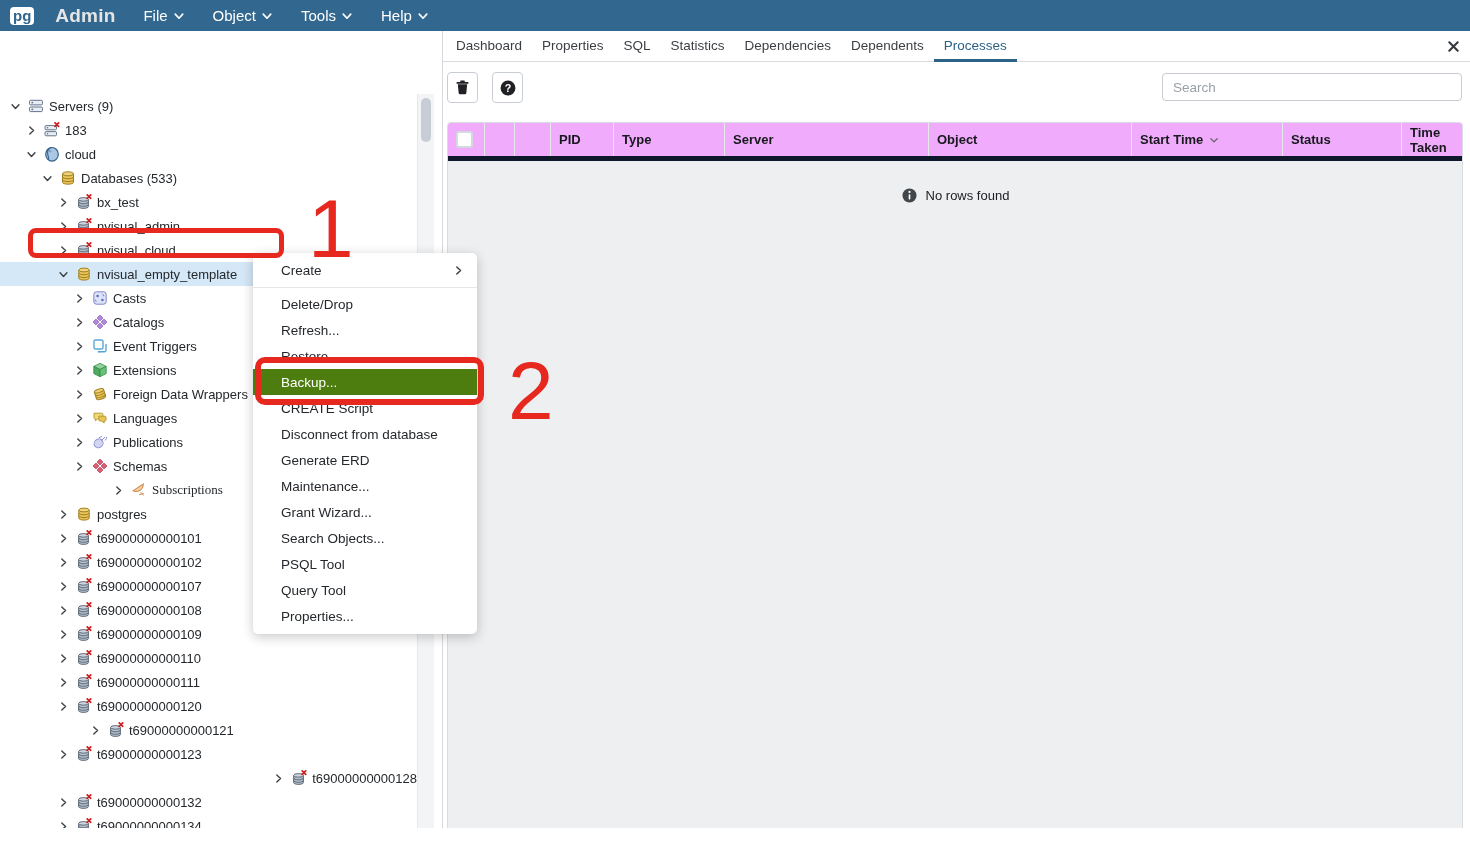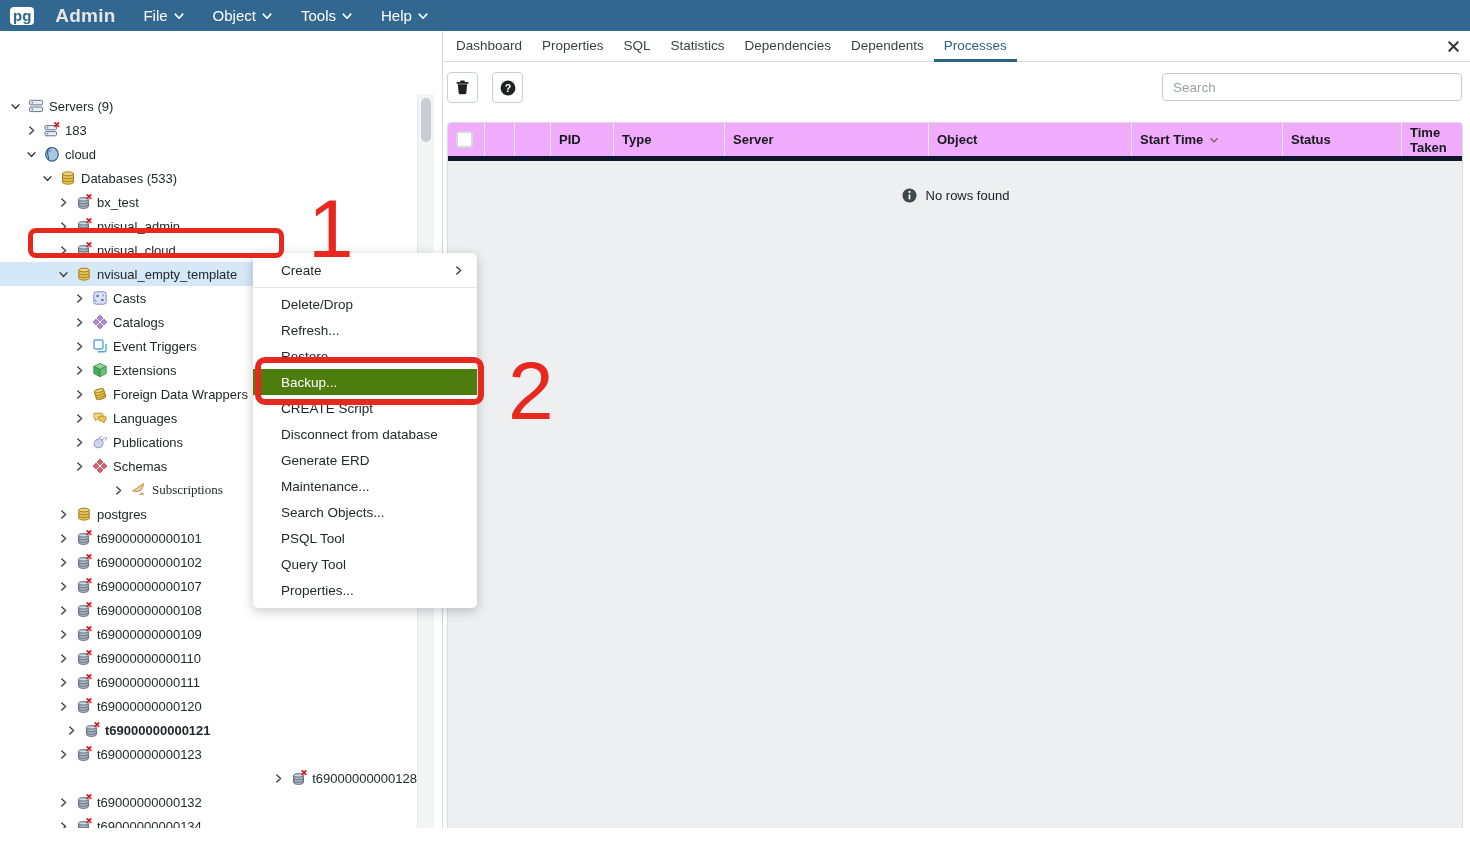--- a/index.html
+++ b/index.html
@@ -605,21 +605,21 @@
           <span class="ic">
             <svg width="16" height="16" viewBox="0 0 16 16">
               <path d="M2.6 5.4v7.2c0 1 2.2 1.8 4.9 1.8s4.9-.8 4.9-1.8V5.4" fill="#b3bdc9" stroke="#5f6b7a"></path>
               <ellipse cx="7.5" cy="5.4" rx="4.9" ry="1.8" fill="#cdd5de" stroke="#5f6b7a"></ellipse>
               <path d="M2.6 8c0 1 2.2 1.8 4.9 1.8S12.4 9 12.4 8M2.6 10.5c0 1 2.2 1.8 4.9 1.8s4.9-.8 4.9-1.8" fill="none" stroke="#5f6b7a"></path>
               <path d="M11.2 .9l3.5 3.5M14.7 .9l-3.5 3.5" stroke="#cf1b1b" stroke-width="1.7" stroke-linecap="round"></path>
             </svg>
           </span>
           <span>t69000000000120</span>
         </div>
-        <div class="tree-row" style="padding-left: 64px; font-weight: bold;">
+        <div class="tree-row" style="padding-left: 88px;">
           <span class="chv">
             <svg width="11" height="11" viewBox="0 0 16 16">
               <path d="M5.5 3 11 8l-5.5 5" stroke="#3c4043" stroke-width="2" stroke-linecap="round" stroke-linejoin="round" fill="none"></path>
             </svg>
           </span>
           <span class="ic">
             <svg width="16" height="16" viewBox="0 0 16 16">
               <path d="M2.6 5.4v7.2c0 1 2.2 1.8 4.9 1.8s4.9-.8 4.9-1.8V5.4" fill="#b3bdc9" stroke="#5f6b7a"></path>
               <ellipse cx="7.5" cy="5.4" rx="4.9" ry="1.8" fill="#cdd5de" stroke="#5f6b7a"></ellipse>
               <path d="M2.6 8c0 1 2.2 1.8 4.9 1.8S12.4 9 12.4 8M2.6 10.5c0 1 2.2 1.8 4.9 1.8s4.9-.8 4.9-1.8" fill="none" stroke="#5f6b7a"></path>
@@ -812,20 +812,23 @@
       <div class="ctx-item">
         <span>Disconnect from database</span>
       </div>
       <div class="ctx-item">
         <span>Generate ERD</span>
       </div>
       <div class="ctx-item">
         <span>Maintenance...</span>
       </div>
       <div class="ctx-item">
+        <span>Grant Wizard...</span>
+      </div>
+      <div class="ctx-item">
         <span>Search Objects...</span>
       </div>
       <div class="ctx-item">
         <span>PSQL Tool</span>
       </div>
       <div class="ctx-item">
         <span>Query Tool</span>
       </div>
       <div class="ctx-item">
         <span>Properties...</span>

